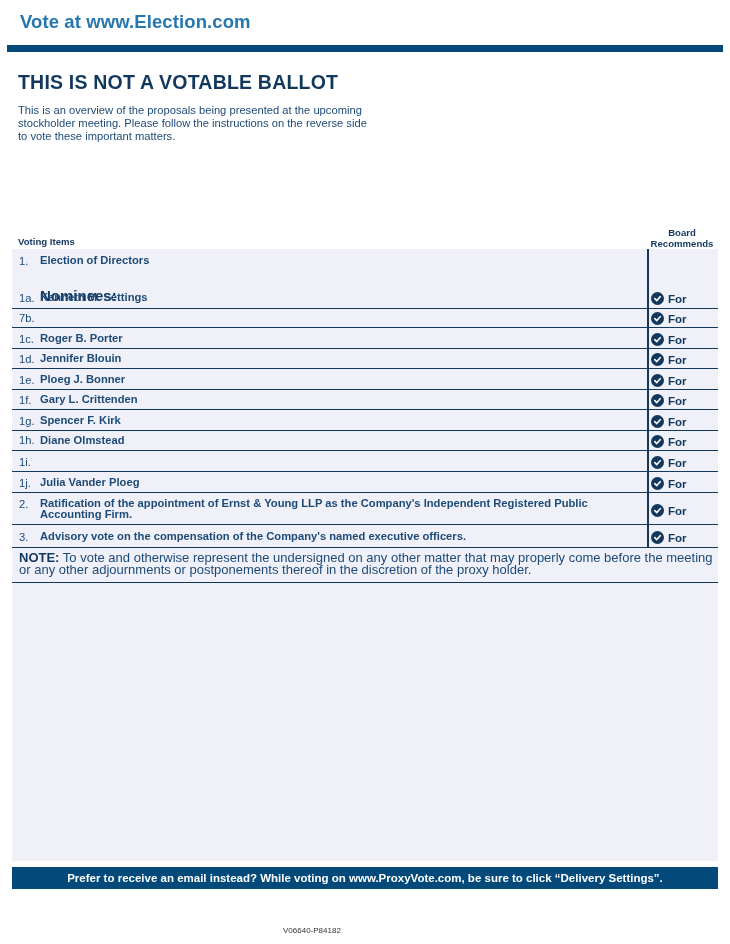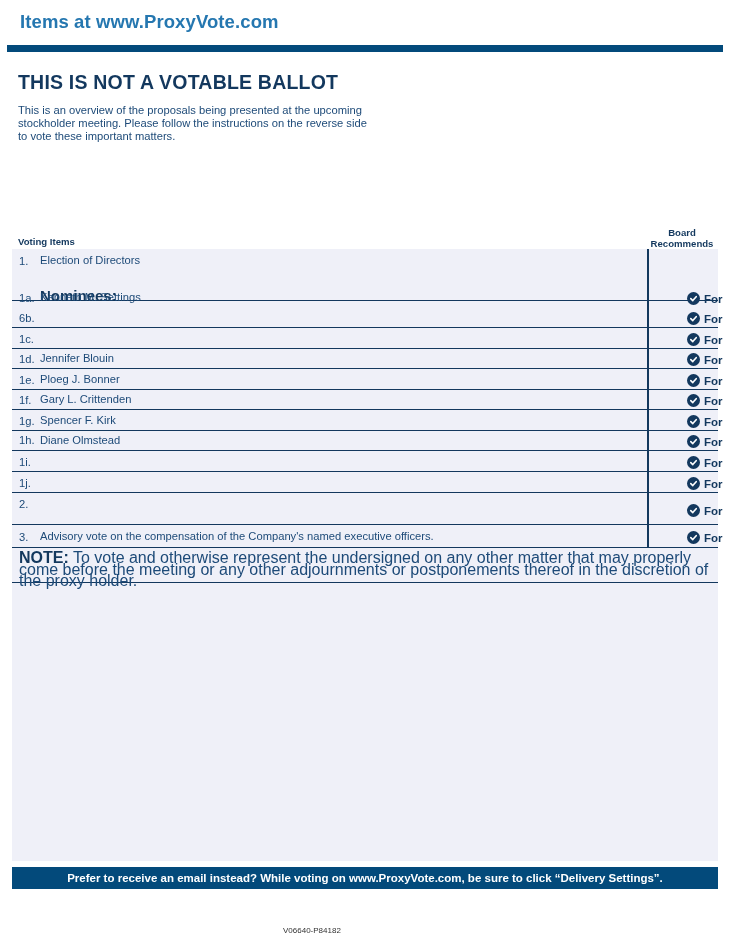--- a/index.html
+++ b/index.html
@@ -37,97 +37,98 @@
   .divider-v {
     position: absolute; left: 647px; top: 249px; width: 1.5px; height: 299px; background: #13385e;
   }
 
   .row {
     position: absolute; left: 12px; width: 706px;
     border-bottom: 1.5px solid #13385e;
     font-size: 11.2px; color: #1d4a78;
   }
   .row .num { position: absolute; left: 7px; }
-  .row .text { position: absolute; left: 28px; width: 600px; line-height: 11px; }
+  .row .text { position: absolute; left: 28px; width: 600px; line-height: 11px; font-weight: bold; }
   .row .rec {
     position: absolute; left: 639px; display: flex; align-items: center;
-    font-weight: bold; font-size: 11.5px; color: #13385e; margin-left: 36px;
+    font-weight: bold; font-size: 11.5px; color: #13385e;
   }
   .check {
     width: 13px; height: 13px; border-radius: 50%; background: #13385e;
     display: inline-flex; align-items: center; justify-content: center; margin-right: 4px;
   }
   .check svg { width: 9px; height: 9px; }
 
   .nominees-label {
     position: absolute; left: 40px; top: 287px; font-size: 15px; font-weight: bold; color: #13385e;
   }
 
   .note {
     position: absolute; left: 12px; top: 549px; width: 706px; height: 34px;
     border-bottom: 1.5px solid #13385e;
-    font-size: 16px; line-height: 11.6px; color: #1d4a78; padding: 3px 0 0 7px;
+    font-size: 13px; line-height: 11.6px; color: #1d4a78; padding: 3px 0 0 7px;
   }
   .note b { color: #13385e; }
 
   .footer-banner {
     position: absolute; left: 12px; top: 867px; width: 706px; height: 22px; background: #034a7b;
     color: #ffffff; font-size: 11.5px; font-weight: bold; text-align: center; line-height: 22px;
   }
   .doc-code {
     position: absolute; left: 283px; top: 926px; font-size: 8px; color: #333333;
   }
 </style>
 </head>
 <body>
 
-<div class="header-url">Items at www.ProxyVote.com</div>
+<div class="header-url">Vote at www.Election.com</div>
 <div class="header-rule"></div>
 
 <h1 class="page-title">THIS IS NOT A VOTABLE BALLOT</h1>
 <p class="intro">This is an overview of the proposals being presented at the upcoming stockholder meeting. Please follow the instructions on the reverse side to vote these important matters.</p>
 
 <div class="col-head-items">Voting Items</div>
 <div class="col-head-board">Board Recommends</div>
 
 <div class="panel"></div>
 <div class="divider-v"></div>
 
 <div class="row" style="top:255px;height:0;border:none;">
   <span class="num">1.</span>
   <span class="text">Election of Directors</span>
 </div>
 <div class="nominees-label">Nominees:</div>
 
 <div id="rows">
-    <div class="row" style="top: 249px; height: 52px; border-bottom: 1.5px solid rgb(19, 56, 94);">
+    <div class="row" style="top: 249px; height: 60px; border-bottom: 1.5px solid rgb(19, 56, 94);">
       <span class="num" style="top:43px">1a.</span>
       <span class="text" style="top:43px">Kenneth M. Settings</span>
       <span class="rec" style="top:43px">
         <span class="check">
           <svg viewBox="0 0 10 10">
             <path d="M2 5.2 L4.2 7.3 L8 3" stroke="#ffffff" stroke-width="1.8" fill="none" stroke-linecap="round" stroke-linejoin="round"></path>
           </svg>
         </span>
         <span>For</span>
       </span>
     </div>
     <div class="row" style="top: 308px; height: 20px;">
-      <span class="num" style="top:4px">6b.</span>
+      <span class="num" style="top:4px">7b.</span>
       <span class="rec" style="top:4px">
         <span class="check">
           <svg viewBox="0 0 10 10">
             <path d="M2 5.2 L4.2 7.3 L8 3" stroke="#ffffff" stroke-width="1.8" fill="none" stroke-linecap="round" stroke-linejoin="round"></path>
           </svg>
         </span>
         <span>For</span>
       </span>
     </div>
     <div class="row" style="top: 328px; height: 21px; padding-left: 43px;">
       <span class="num" style="top:5px">1c.</span>
+      <span class="text" style="top:5px">Roger B. Porter</span>
       <span class="rec" style="top:5px">
         <span class="check">
           <svg viewBox="0 0 10 10">
             <path d="M2 5.2 L4.2 7.3 L8 3" stroke="#ffffff" stroke-width="1.8" fill="none" stroke-linecap="round" stroke-linejoin="round"></path>
           </svg>
         </span>
         <span>For</span>
       </span>
     </div>
     <div class="row" style="top: 349px; height: 20px;">
@@ -196,31 +197,33 @@
         <span class="check">
           <svg viewBox="0 0 10 10">
             <path d="M2 5.2 L4.2 7.3 L8 3" stroke="#ffffff" stroke-width="1.8" fill="none" stroke-linecap="round" stroke-linejoin="round"></path>
           </svg>
         </span>
         <span>For</span>
       </span>
     </div>
     <div class="row" style="top: 472px; height: 21px;">
       <span class="num" style="top:5px">1j.</span>
+      <span class="text" style="top:5px">Julia Vander Ploeg</span>
       <span class="rec" style="top:5px">
         <span class="check">
           <svg viewBox="0 0 10 10">
             <path d="M2 5.2 L4.2 7.3 L8 3" stroke="#ffffff" stroke-width="1.8" fill="none" stroke-linecap="round" stroke-linejoin="round"></path>
           </svg>
         </span>
         <span>For</span>
       </span>
     </div>
     <div class="row" style="top: 493px; height: 32px;">
       <span class="num" style="top:5px">2.</span>
+      <span class="text" style="top:5px">Ratification of the appointment of Ernst &amp; Young LLP as the Company's Independent Registered Public Accounting Firm.</span>
       <span class="rec" style="top:11px">
         <span class="check">
           <svg viewBox="0 0 10 10">
             <path d="M2 5.2 L4.2 7.3 L8 3" stroke="#ffffff" stroke-width="1.8" fill="none" stroke-linecap="round" stroke-linejoin="round"></path>
           </svg>
         </span>
         <span>For</span>
       </span>
     </div>
     <div class="row" style="top: 525px; height: 23px;">

